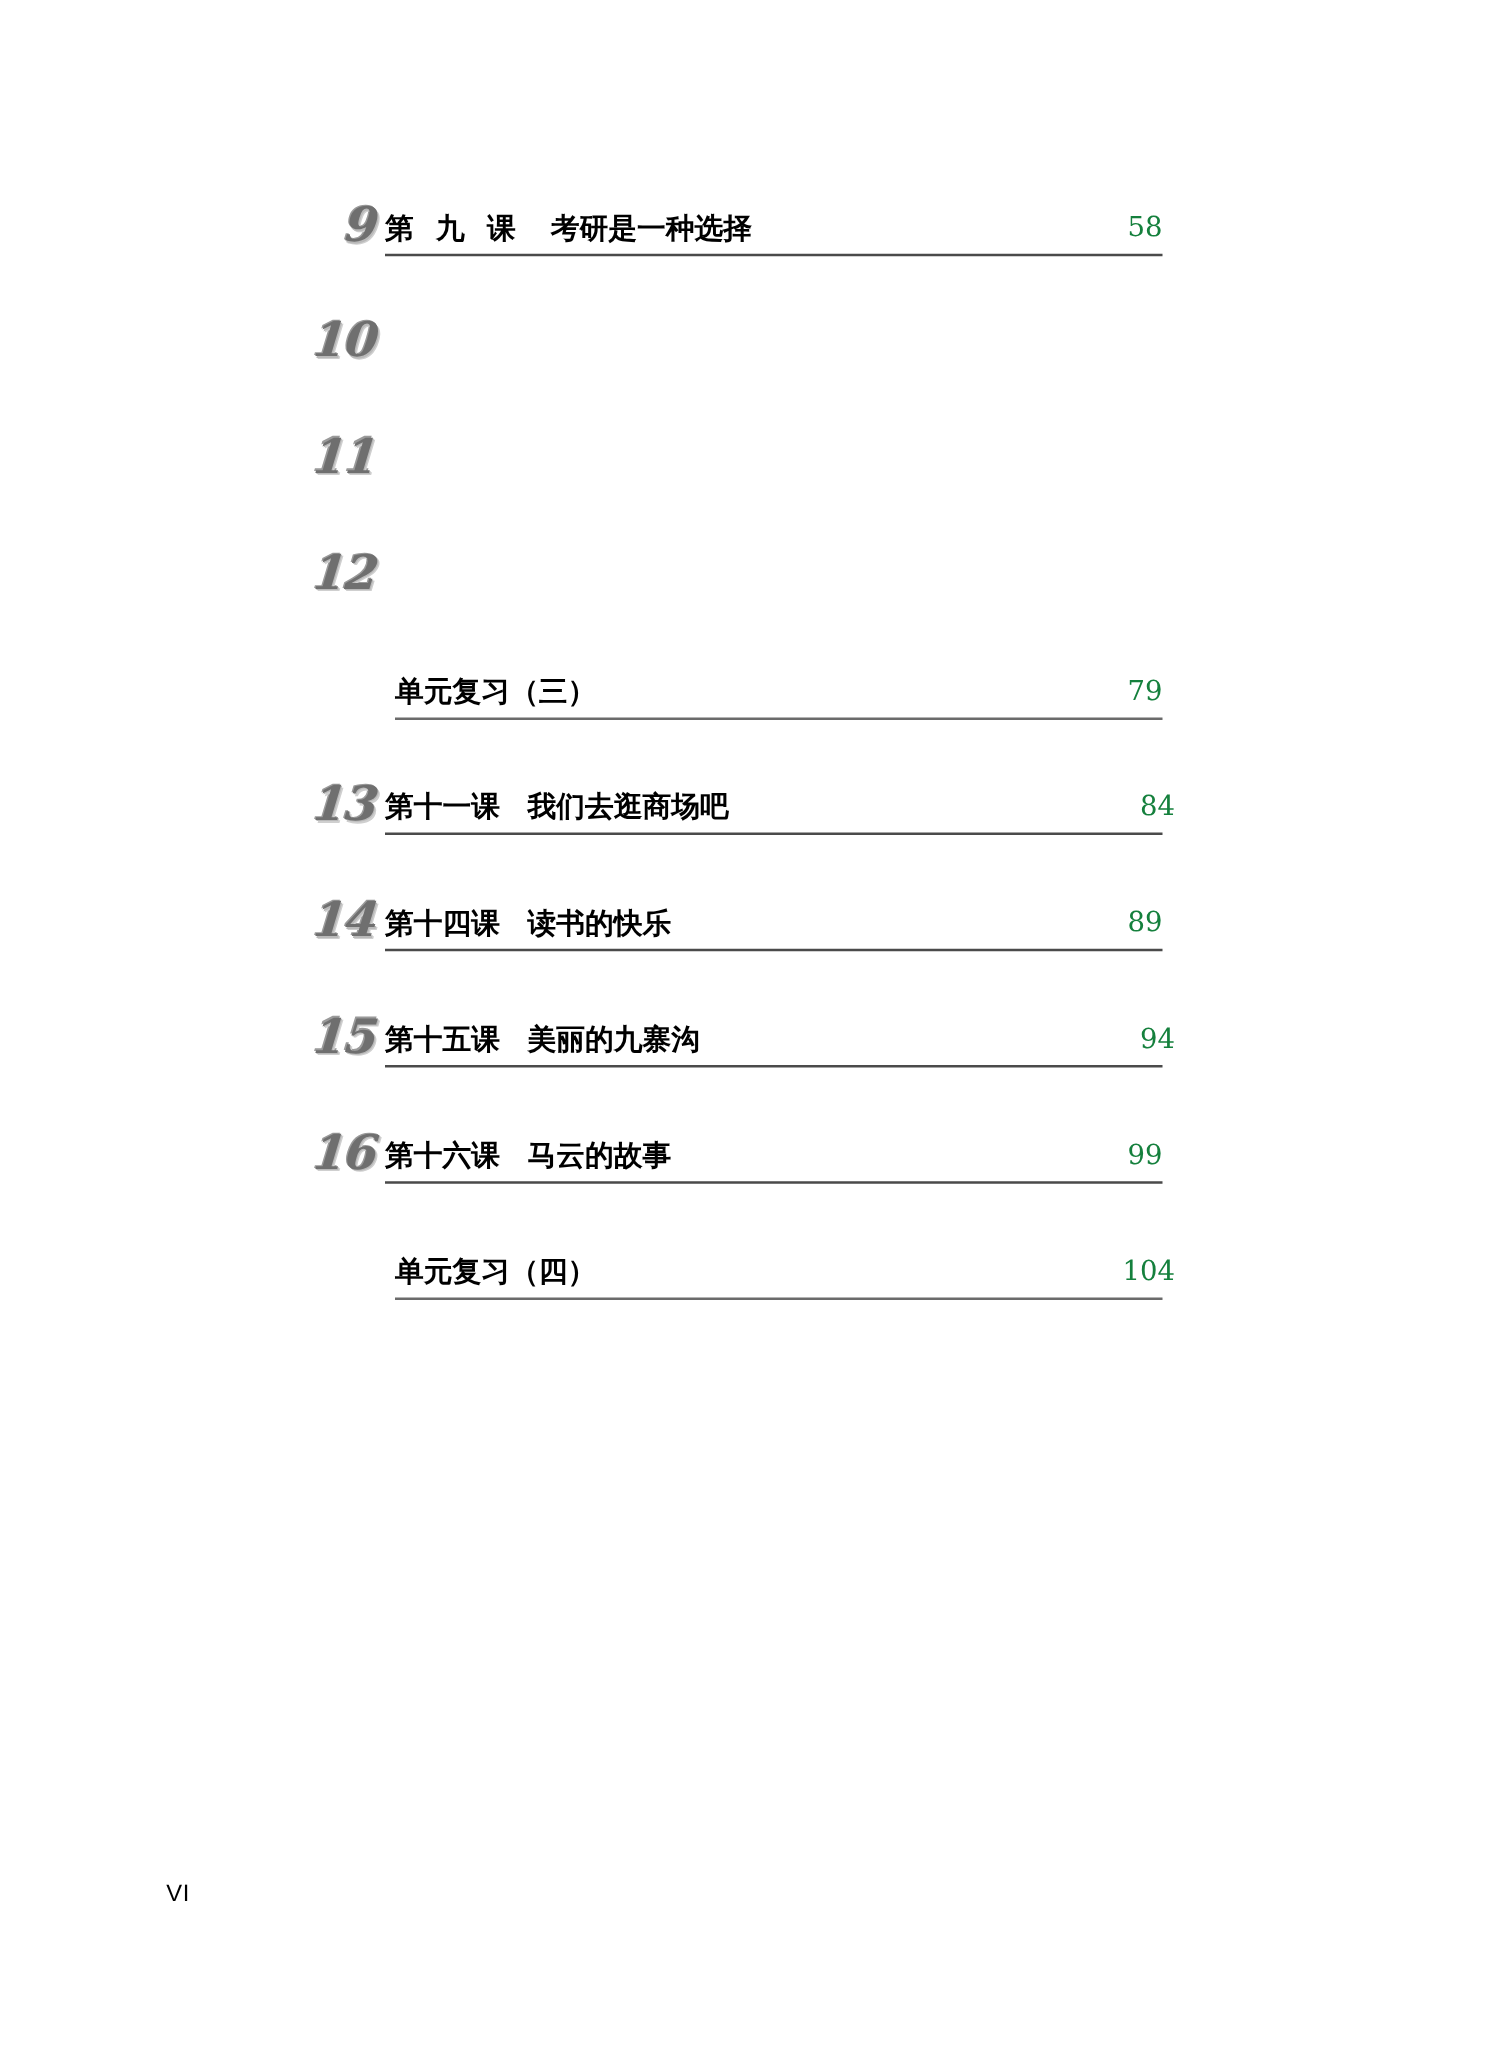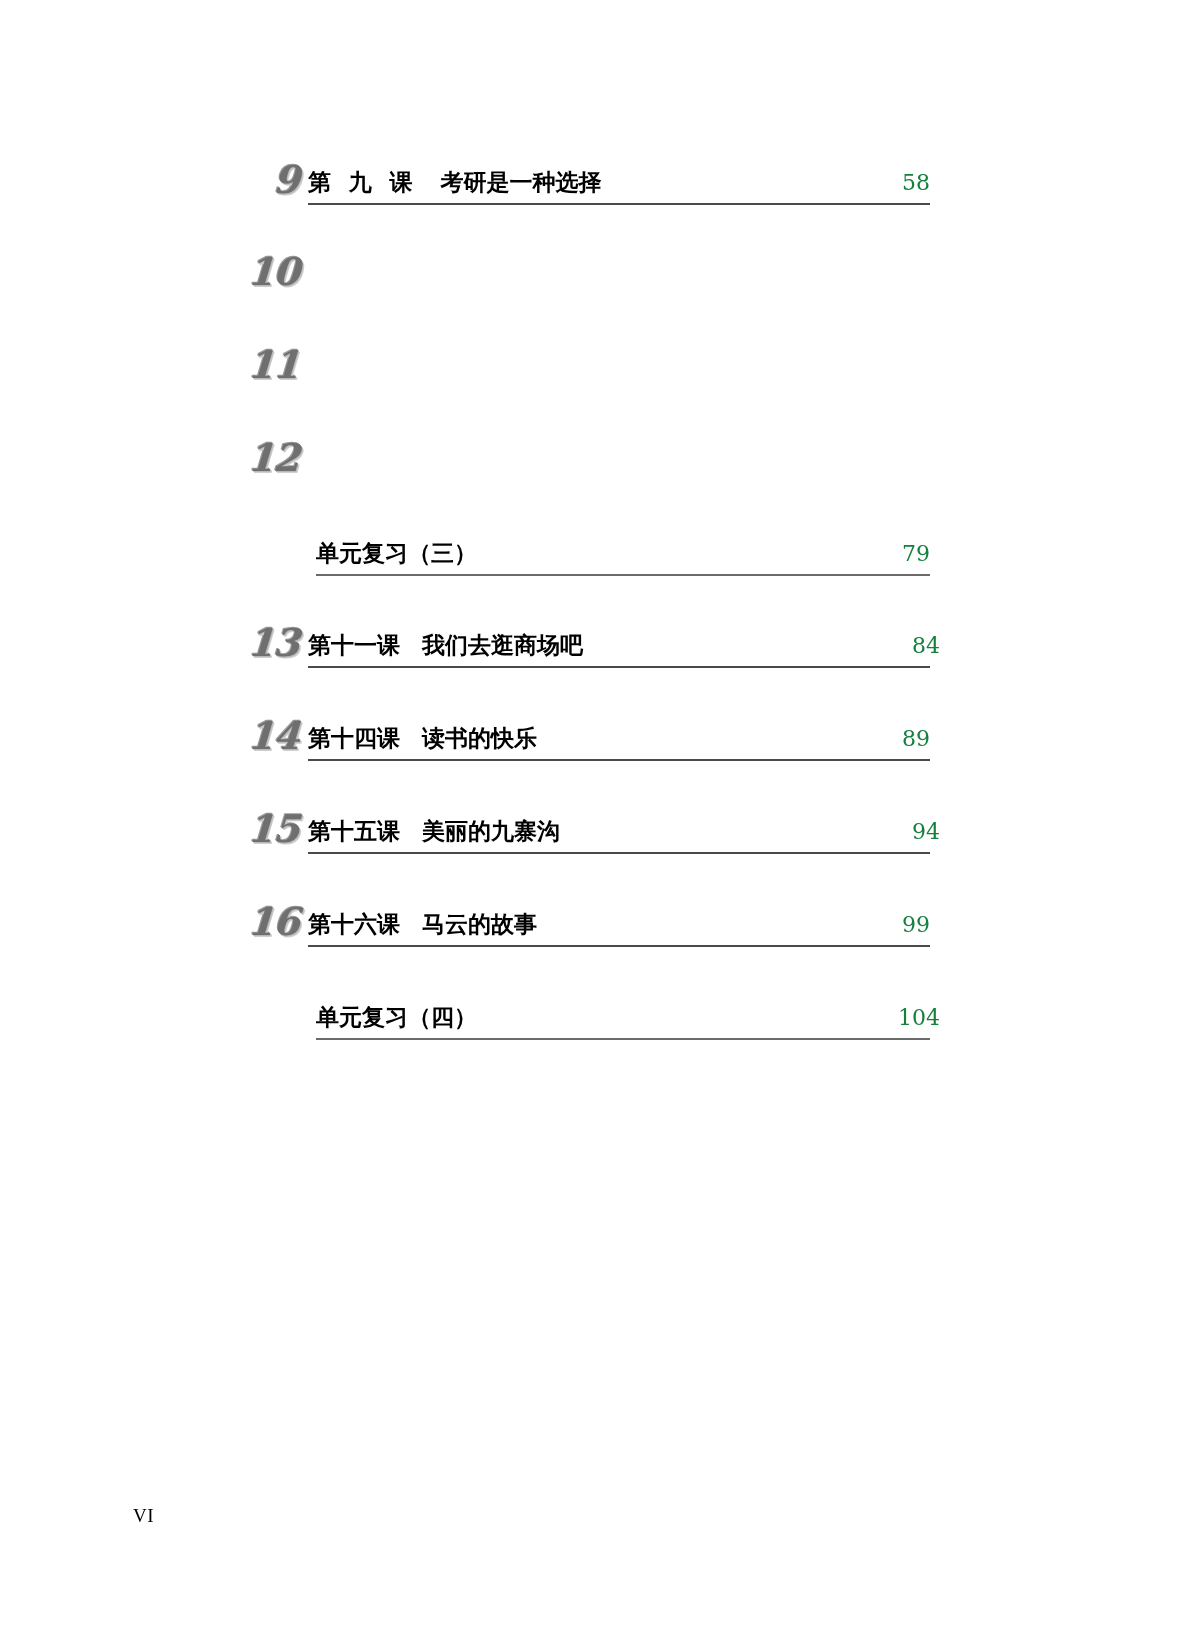--- a/index.html
+++ b/index.html
@@ -115,21 +115,21 @@
   
   .row-page.clipped {
     right: -10px;
   }
 
   
   #folio {
     position: absolute;
     left: 133px;
     top: 1505px;
-    font-family: Liberation Serif, serif;
+    font-family: Liberation Sans, sans-serif;
     font-size: 19px;
     font-weight: 400;
     color: #000000;
     letter-spacing: 0.5px;
   }
 </style>
 </head>
 <body>
 
 <div id="page">

